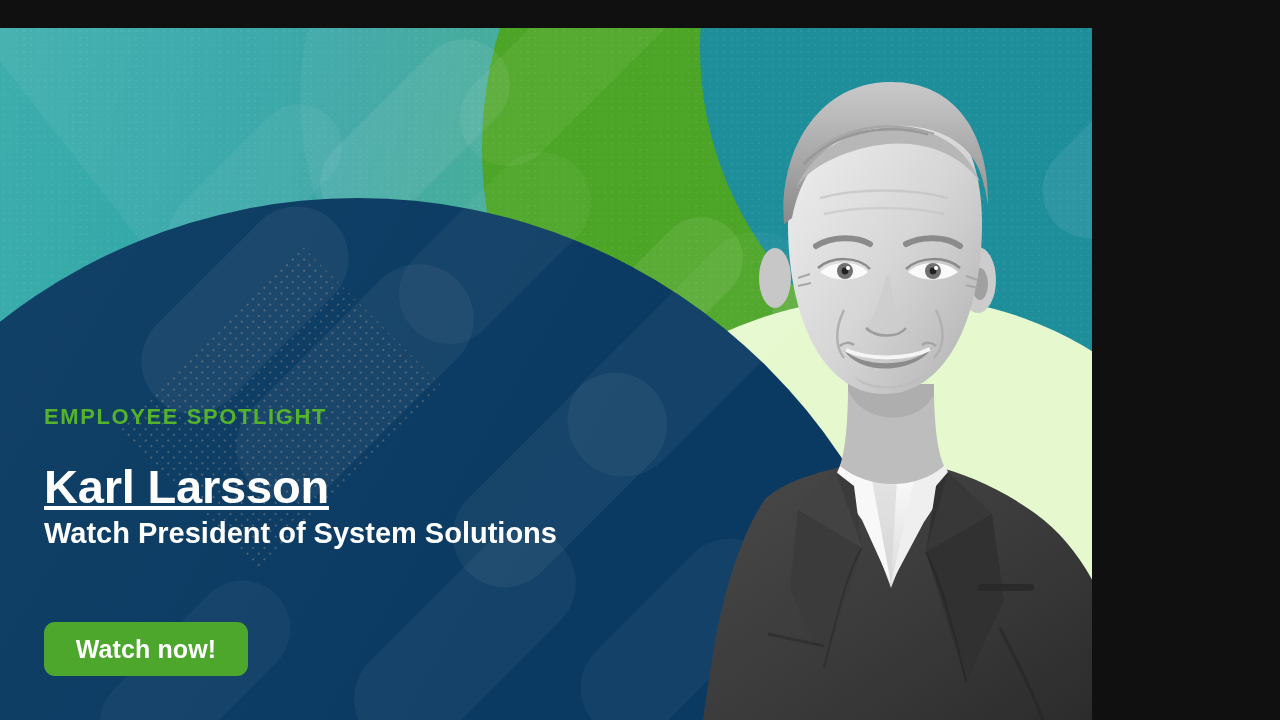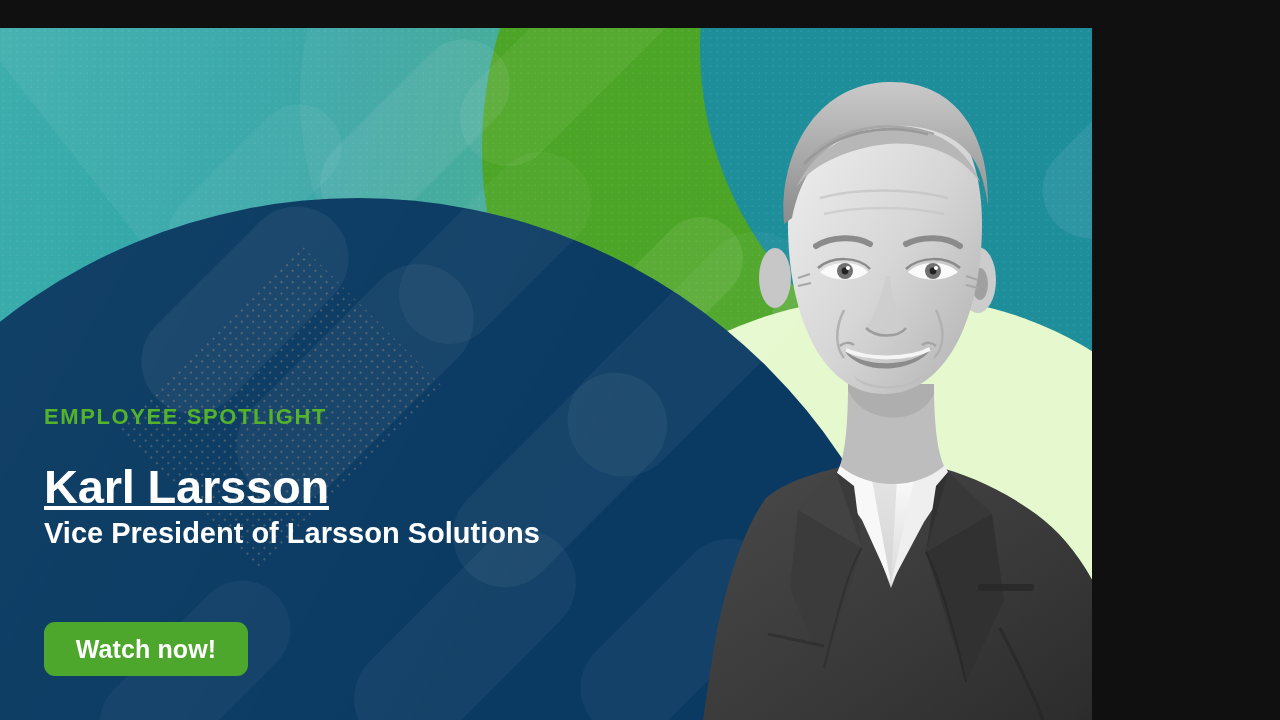--- a/index.html
+++ b/index.html
@@ -390,18 +390,18 @@
         <path d="M352 600 C 372 640 392 676 404 720" stroke="#272929" stroke-width="3" fill="none" opacity=".6"></path>
         <rect x="330" y="556" width="56" height="7" rx="3" fill="#2a2c2e" opacity=".85"></rect>
         <path d="M120 606 L 176 618" stroke="#2b2d2f" stroke-width="3" opacity=".6"></path>
       </g>
     </svg>
   </div>
 
   <div class="content">
     <p class="eyebrow">EMPLOYEE SPOTLIGHT</p>
     <h1 class="name">Karl Larsson</h1>
-    <h2 class="role">Vice President of Larsson Solutions</h2>
+    <h2 class="role">Watch President of System Solutions</h2>
   </div>
 
   <button class="cta">Watch now!</button>
 
 </div>
 
 </body></html>

